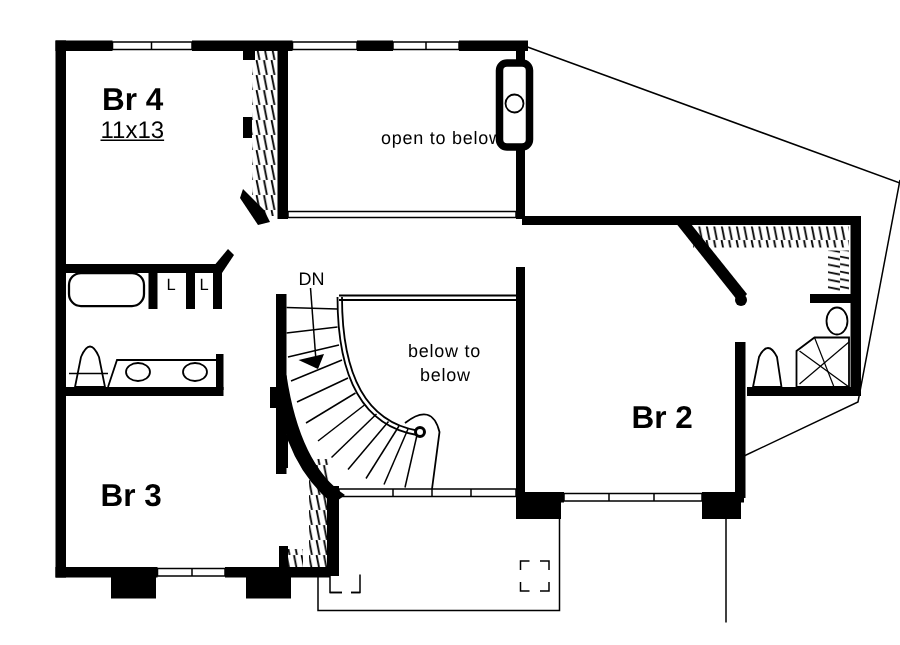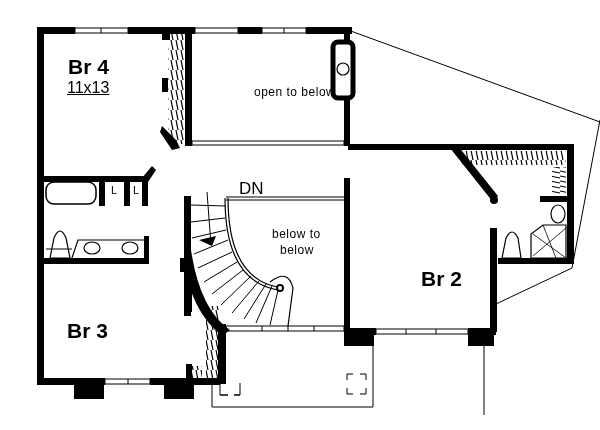--- a/index.html
+++ b/index.html
@@ -3,21 +3,21 @@
   <meta charset="utf-8">
   <style>
     html, body { margin: 0; padding: 0; background: #ffffff; }
     body { width: 600px; height: 430px; overflow: hidden; position: relative; }
     .plan { position: absolute; left: 0; top: 0; width: 556px; height: 430px; }
     .plan svg { position: absolute; left: 0; top: 0; }
     .label { position: absolute; color: #000; font-family: "Liberation Sans", "DejaVu Sans", sans-serif; white-space: nowrap; line-height: 1; }
     .room-name { font-weight: bold; font-size: 21px; }
     .room-dim { font-size: 16px; text-decoration: underline; }
     .small { font-size: 12px; letter-spacing: 0.5px; }
-    .tiny { font-size: 17px; margin-left: 40px; }
+    .tiny { font-size: 12px; }
     .fixture-letter { font-size: 11px; font-weight: normal; }
   </style>
 </head>
 <body>
 
 <div class="plan">
   <svg width="600" height="430" viewBox="0 0 600 430">
     <defs>
       <pattern id="hatch" width="5" height="10" patternUnits="userSpaceOnUse">
         <line x1="1" y1="0" x2="3" y2="10" stroke="#000" stroke-width="1.2"></line>

